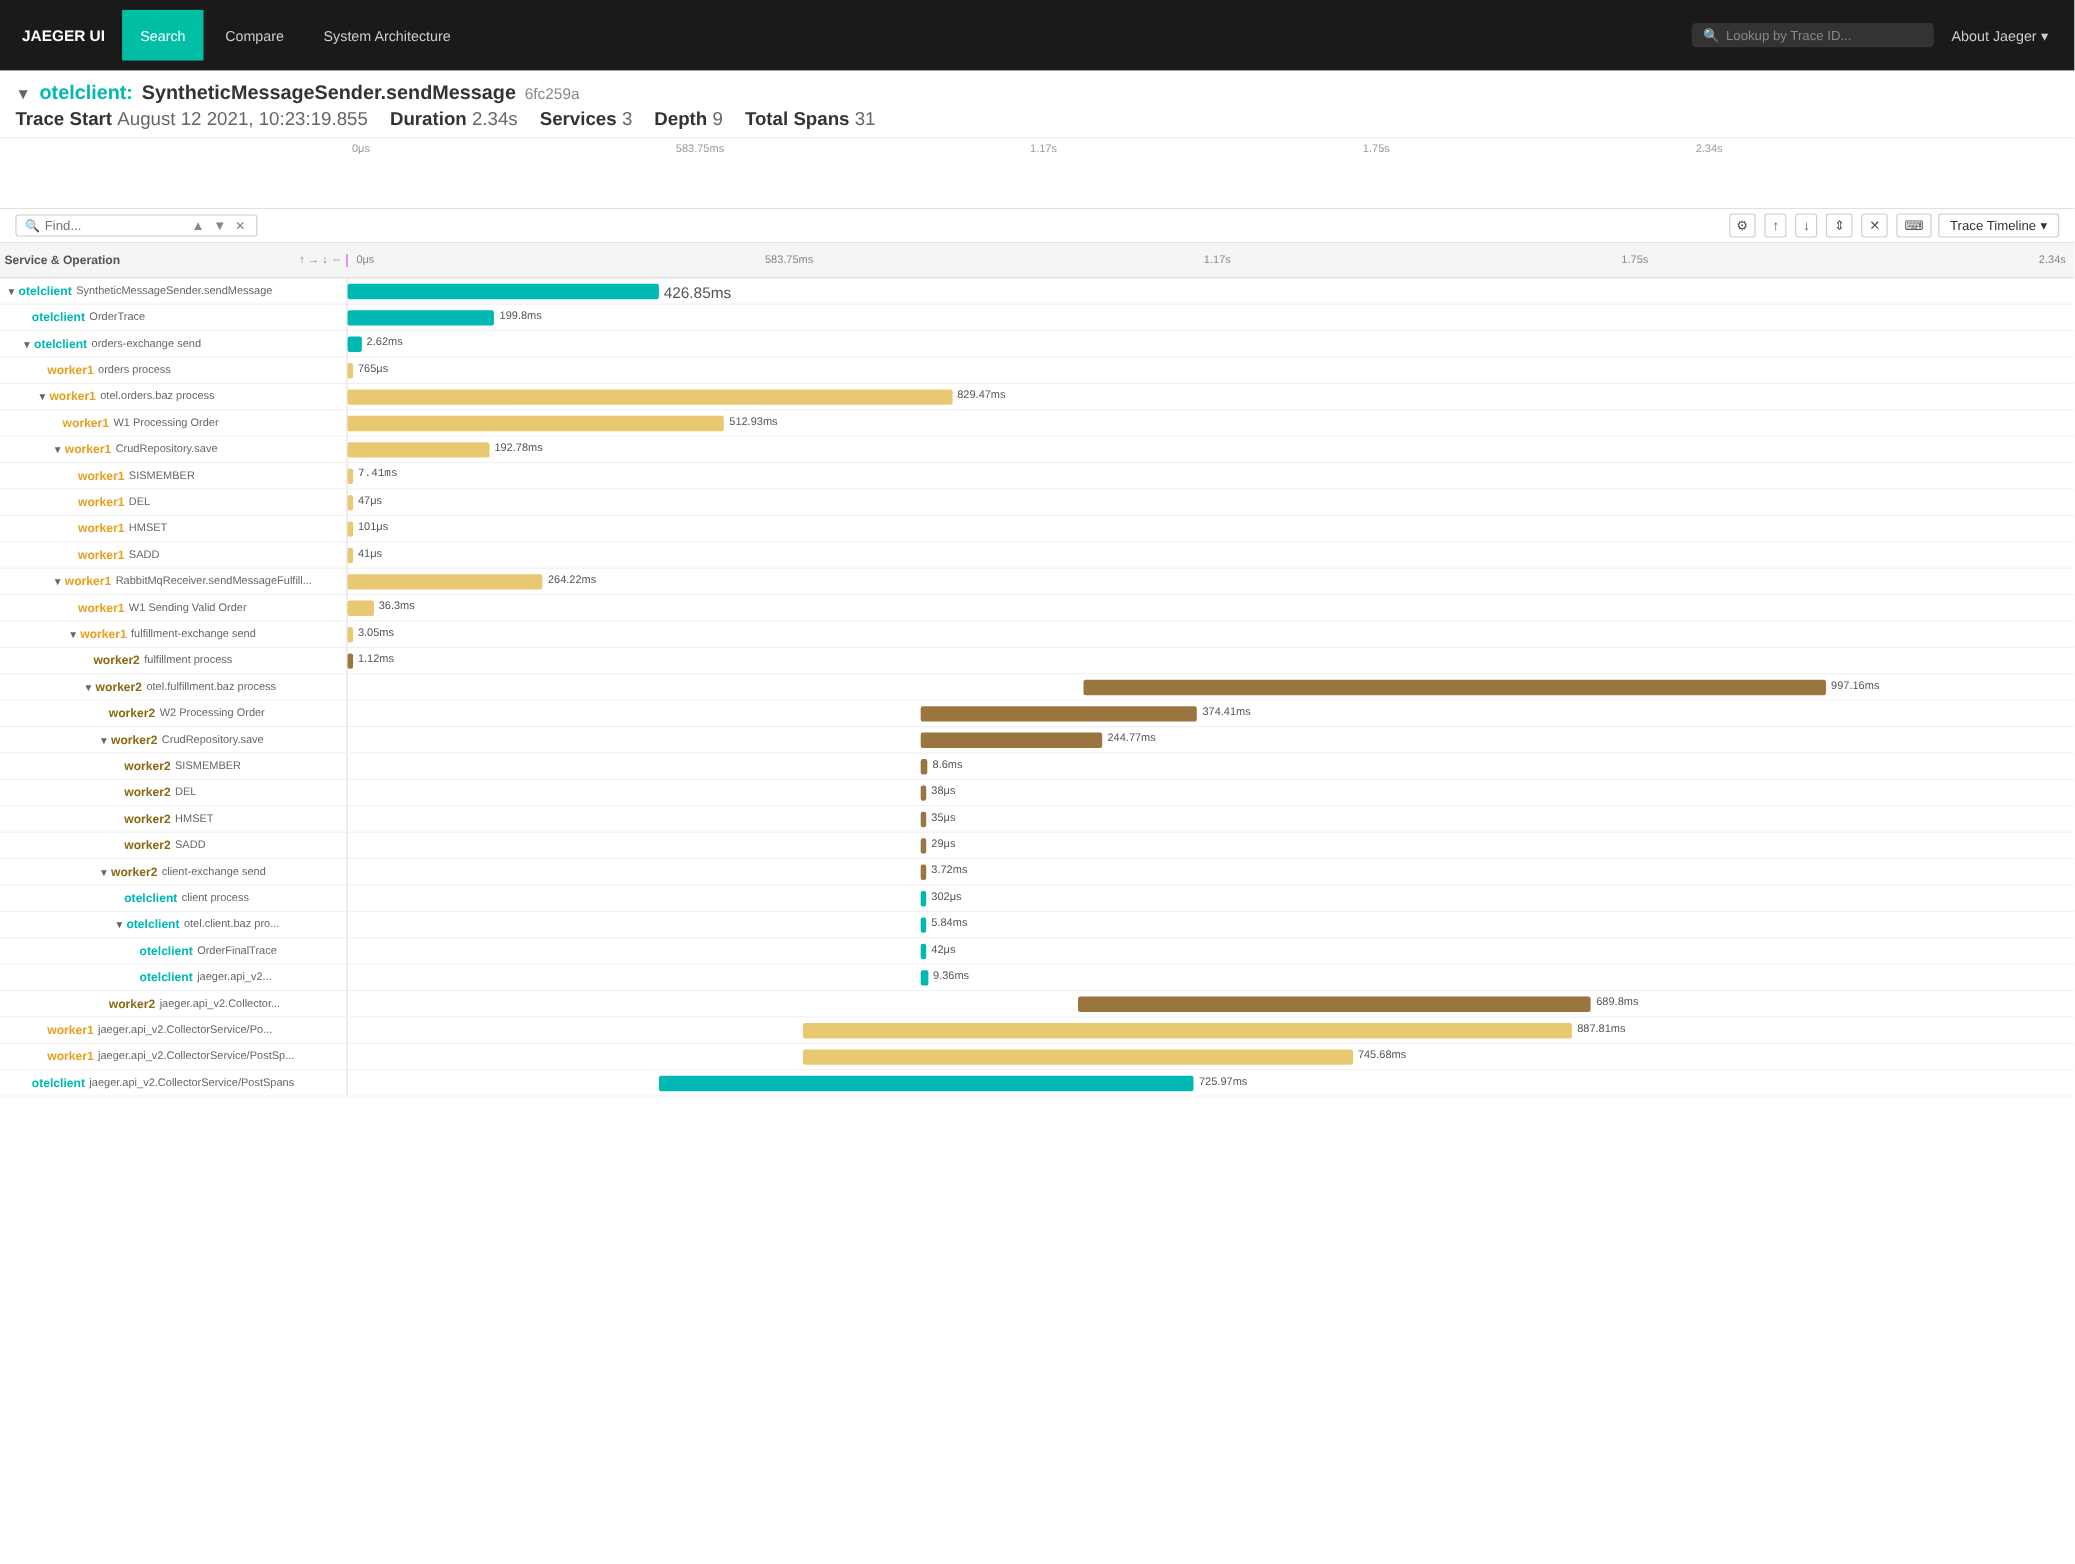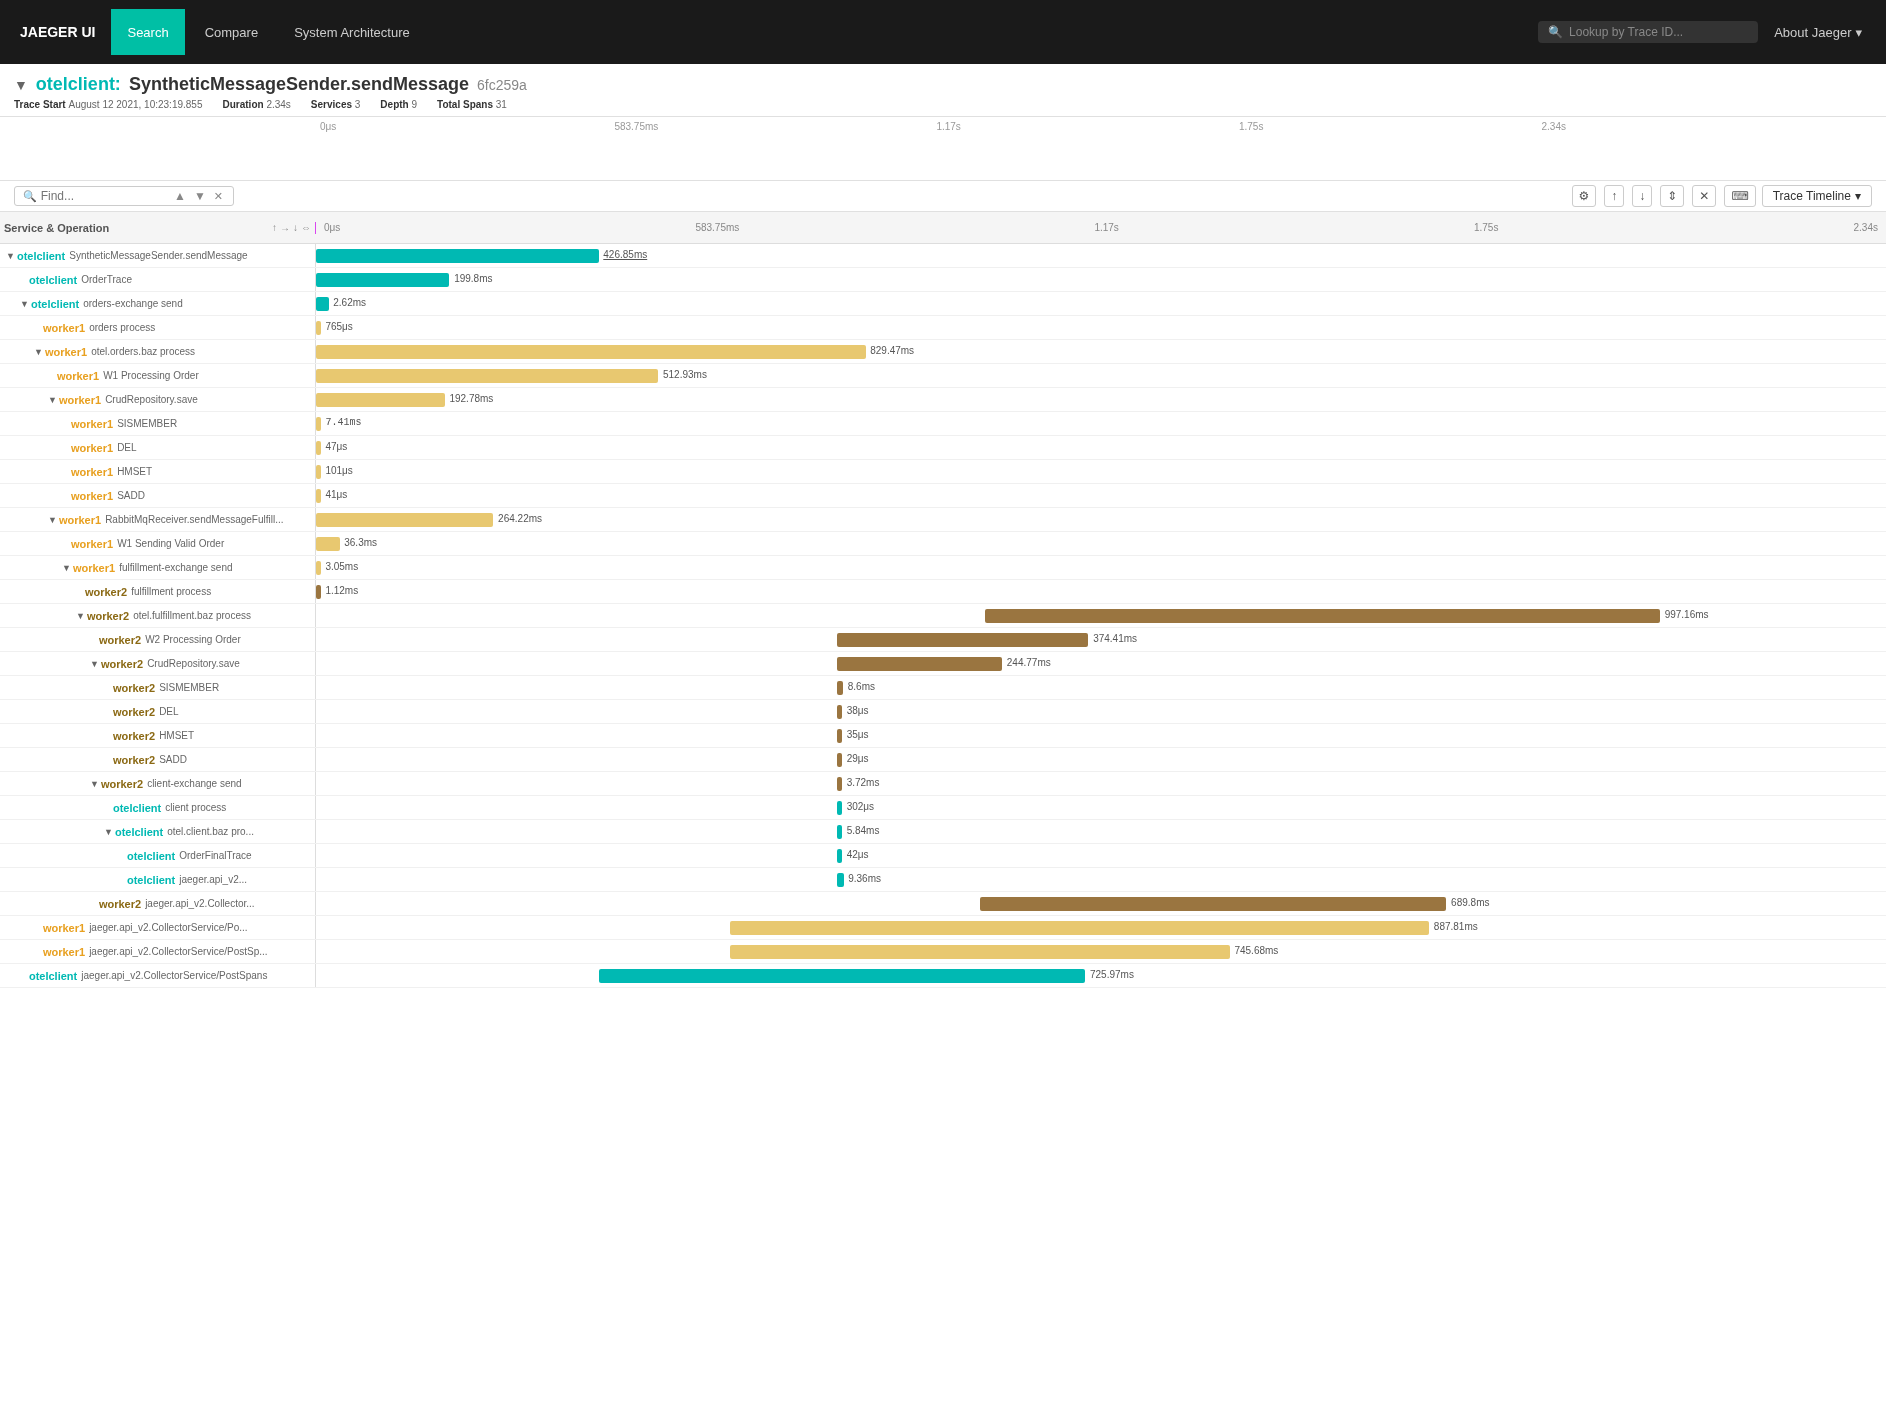--- a/index.html
+++ b/index.html
@@ -23,21 +23,21 @@
 
     
     #trace-header {
       padding: 10px 14px 6px; border-bottom: 1px solid #e0e0e0;
     }
     .trace-title { font-size: 18px; font-weight: 600; display: flex; align-items: center; gap: 8px; margin-bottom: 4px; }
     .trace-title .chevron { font-size: 14px; color: #666; cursor: pointer; }
     .trace-service { color: #00b9b3; }
     .trace-op { color: #333; }
     .trace-id { color: #888; font-weight: 400; font-size: 14px; }
-    .trace-meta { display: flex; gap: 20px; font-size: 10px; color: #666; }
+    .trace-meta { display: flex; gap: 20px; font-size: 17px; color: #666; }
     .trace-meta span strong { color: #333; font-weight: 600; }
 
     
     #trace-controls {
       display: flex; align-items: center; padding: 4px 14px; border-bottom: 1px solid #e0e0e0; gap: 6px;
     }
     .find-box {
       display: flex; align-items: center; background: #fff; border: 1px solid #ccc; border-radius: 3px; padding: 2px 8px; gap: 4px; width: 220px;
     }
     .find-box input { border: none; outline: none; font-size: 12px; width: 100%; }
@@ -205,21 +205,21 @@
 <div id="rows-container">
 <div class="trace-row">
       <div class="row-service">
         <span class="indent" style="width:0px;display:inline-block;"></span>
         <span class="expand-btn">▼</span>
         <span class="svc-name svc-otelclient">otelclient</span>
         <span class="op-name">SyntheticMessageSender.sendMessage</span>
       </div>
       <div class="row-timeline" style="position: relative;">
         <div class="span-bar" style="left: 0%; width: 18%; background: rgb(0, 185, 179); min-width: 2px;"></div>
-        <span style="position: absolute; left: 18.3%; top: 5px; font-size: 10px; color: rgb(85, 85, 85); white-space: nowrap; text-decoration: underline;">426.85ms</span>
+        <span style="position: absolute; left: 18.3%; top: 5px; font-size: 14px; color: rgb(85, 85, 85); white-space: nowrap;">426.85ms</span>
       </div>
     </div>
     <div class="trace-row">
       <div class="row-service">
         <span class="indent" style="width:14px;display:inline-block;"></span>
         <span class="expand-btn" style="visibility:hidden;">▶</span>
         <span class="svc-name svc-otelclient">otelclient</span>
         <span class="op-name">OrderTrace</span>
       </div>
       <div class="row-timeline" style="position: relative;">

